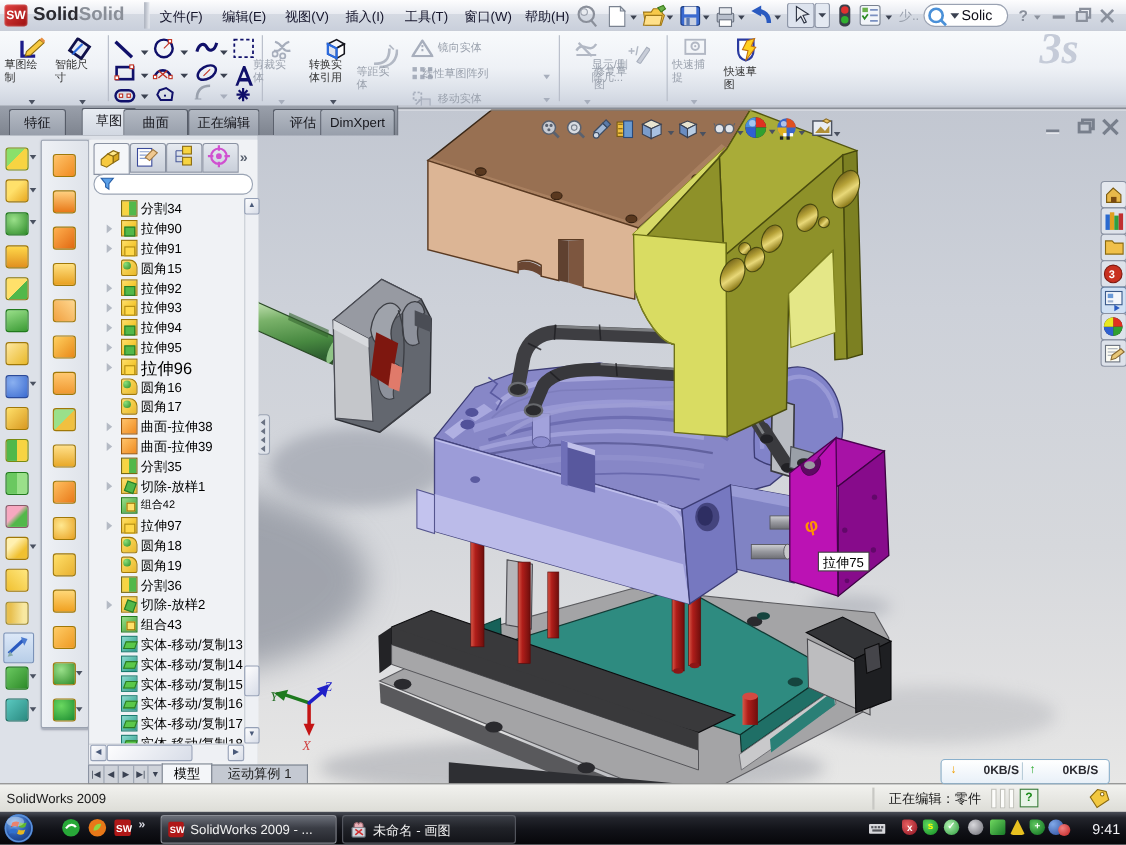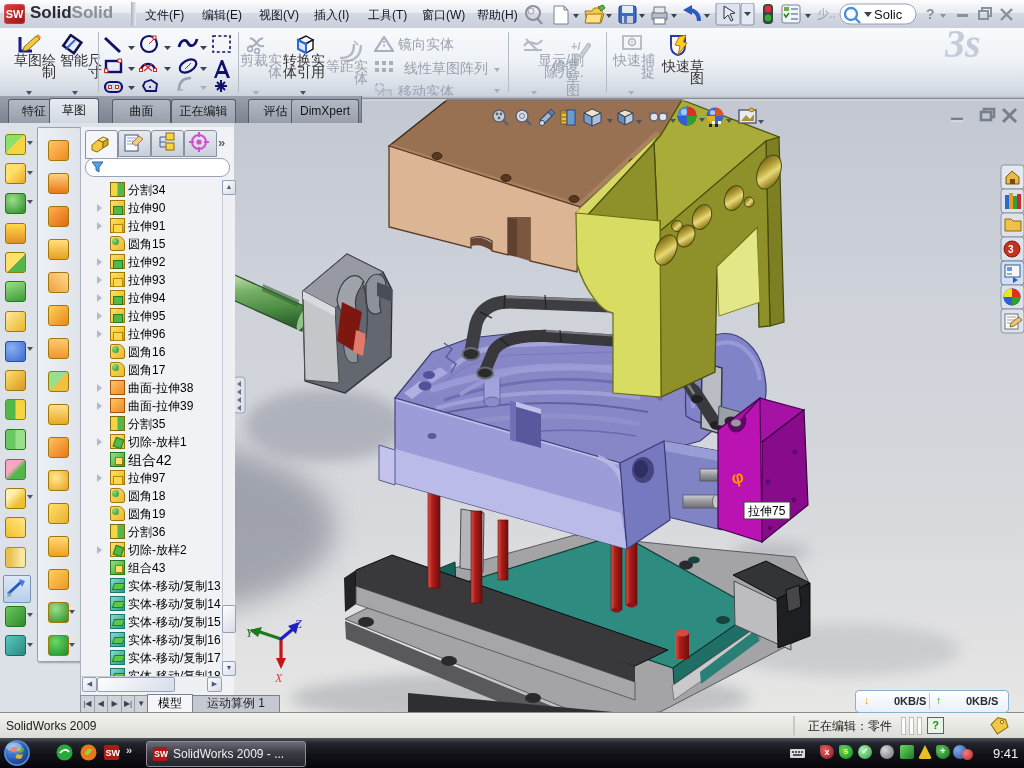--- a/index.html
+++ b/index.html
@@ -6,21 +6,21 @@
 .abs{position:absolute}
 
 #titlebar{left:0;top:0;width:1024px;height:28px;background:linear-gradient(180deg,#fdfdfe 0%,#e8ebf1 45%,#d5dae3 46%,#c9cfdb 100%);border-bottom:1px solid #8c93a2}
 #logo{left:4px;top:4px;width:21px;height:20px;background:linear-gradient(135deg,#e04040,#9c1010);border-radius:3px;color:#fff;font-weight:bold;font-size:11px;text-align:center;line-height:20px;box-shadow:inset 0 0 2px #fff8}
 #swname{left:30px;top:3px;font-size:17px;font-weight:bold;color:#2a2a30;letter-spacing:0px}
 #swname span{color:#8a8f98}
 .menu{top:7px;font-size:12px;color:#14142a}
 .tbsep{top:2px;width:5px;height:24px;background:linear-gradient(90deg,#aab0bc,#e8ebf1)}
 
 #toolbar{left:0;top:28px;width:1024px;height:68px;background:linear-gradient(180deg,#f8fafc 0%,#eef1f6 50%,#dde2ea 78%,#cdd3de 100%);border-bottom:1px solid #b9bfca}
-.tbtxt{font-size:14px;line-height:12px;text-align:right;color:#333}
+.tbtxt{font-size:10px;line-height:12px;text-align:left;color:#333}
 .gray{color:#9aa1ad}
 .vline{width:1px;background:#b5bbc7}
 .sdd{width:0;height:0;border-left:3px solid transparent;border-right:3px solid transparent;border-top:4px solid #4a5160}
 .gdd{border-top-color:#a7aebc}
 
 #tabrow{left:0;top:96px;width:361px;height:27px;z-index:2;background:linear-gradient(180deg,#9aa0ab,#7e848f);border-right:1px solid #6a707c}
 .tab{top:3px;height:23px;background:linear-gradient(180deg,#b4bac4,#989fab);border:1px solid #565c68;border-bottom:none;border-radius:3px 3px 0 0;font-size:12px;color:#16161c;text-align:center;line-height:22px}
 .tab.act{background:linear-gradient(180deg,#e8ecf2,#d2d8e2);height:24px;top:2px;font-weight:normal}
 
 #viewport{left:0;top:96px;width:1024px;height:616px;background:linear-gradient(180deg,#c2c7d1 0%,#cdd1d9 30%,#d6d8dc 65%,#e1e1e2 88%,#e7e7e6 100%)}
@@ -234,21 +234,21 @@
  <svg class="abs" style="left:374px;top:32px" width="20" height="16" viewBox="0 0 20 16">
       <g fill="#a7aebc">
         <rect x="1" y="1" width="4" height="4"></rect>
         <rect x="8" y="1" width="4" height="4"></rect>
         <rect x="15" y="1" width="4" height="4"></rect>
         <rect x="1" y="8" width="4" height="4"></rect>
         <rect x="8" y="8" width="4" height="4"></rect>
         <rect x="15" y="8" width="4" height="4"></rect>
       </g>
     </svg>
- <div class="abs tbtxt gray" style="left:404px;top:34px">线性草图阵列</div>
+ <div class="abs tbtxt gray" style="left:384px;top:34px">线性草图阵列</div>
  <svg class="abs" style="left:374px;top:55px" width="20" height="16" viewBox="0 0 20 16">
       <rect x="2" y="1" width="7" height="7" fill="none" stroke="#a7aebc" stroke-width="1.6" stroke-dasharray="2 1.6"></rect>
       <rect x="9" y="7" width="8" height="7" fill="#c8cdd8" stroke="#a7aebc"></rect>
       <path d="M4 12l4-4" stroke="#a7aebc" stroke-width="1.4"></path>
     </svg>
  <div class="abs tbtxt gray" style="left:398px;top:57px">移动实体</div>
  <div class="abs sdd gdd" style="left:494px;top:40px"></div>
  <div class="abs sdd gdd" style="left:494px;top:61px"></div>
  <div class="abs vline" style="left:508px;top:4px;height:60px"></div>
 
@@ -278,21 +278,21 @@
  <svg class="abs" style="left:668px;top:6px" width="24" height="26" viewBox="0 0 24 26">
       <path d="M3 2h14v10c0 5-3 8-7 9-4-1-7-4-7-9z" fill="#fff" stroke="#2a3aa0" stroke-width="2"></path>
       <path d="M11 3l7-2-3 7 4 1-9 12 2-9-5-1z" fill="#ffd020" stroke="#c07010" stroke-width="1"></path>
     </svg>
  <div class="abs tbtxt" style="left:658px;top:32px;width:46px">快速草<br>图</div>
  <text class="abs" style="left:945px;top:-8px;font-size:40px;font-style:italic;font-weight:bold;color:#c5cbd8;font-family:'Liberation Serif',serif">3s</text>
 </div>
 
 <div id="tabrow" class="abs">
  <div class="abs tab" style="left:8px;width:50px">特征</div>
- <div class="abs tab act" style="left:49px;width:48px">草图</div>
+ <div class="abs tab act" style="left:74px;width:48px">草图</div>
  <div class="abs tab" style="left:112px;width:57px">曲面</div>
  <div class="abs tab" style="left:171px;width:63px">正在编辑</div>
  <div class="abs tab" style="left:248px;width:53px">评估</div>
  <div class="abs tab" style="left:291px;width:66px">DimXpert</div>
 </div>
 
 <div id="viewport" class="abs">
 <svg width="1024" height="616" viewBox="0 96 1024 616" style="position:absolute;left:0;top:0">
  <defs>
   <filter id="b18" x="-50%" y="-50%" width="200%" height="200%">
@@ -771,21 +771,21 @@
       <div class="abs" style="left:47px;top:163px;font-size:12px;color:#000;white-space:nowrap">拉伸94</div>
       <div class="abs" style="left:16px;top:185px;width:0;height:0;border-top:4px solid transparent;border-bottom:4px solid transparent;border-left:5px solid #b4bac4"></div>
       <div class="abs ic-ext" style="left:29px;top:181px;width:13px;height:13px">
         <i></i>
       </div>
       <div class="abs" style="left:47px;top:181px;font-size:12px;color:#000;white-space:nowrap">拉伸95</div>
       <div class="abs" style="left:16px;top:203px;width:0;height:0;border-top:4px solid transparent;border-bottom:4px solid transparent;border-left:5px solid #b4bac4"></div>
       <div class="abs ic-ext ic-exty" style="left:29px;top:199px;width:13px;height:13px">
         <i></i>
       </div>
-      <div class="abs" style="left:47px;top:199px;font-size:12px;color:#000;white-space:nowrap">拉伸96</div>
+      <div class="abs" style="left:47px;top:199px;font-size:15px;color:#000;white-space:nowrap">拉伸96</div>
       <div class="abs ic-fil" style="left:29px;top:217px;width:13px;height:13px">
         <i></i>
       </div>
       <div class="abs" style="left:47px;top:217px;font-size:12px;color:#000;white-space:nowrap">圆角16</div>
       <div class="abs ic-fil" style="left:29px;top:235px;width:13px;height:13px">
         <i></i>
       </div>
       <div class="abs" style="left:47px;top:235px;font-size:12px;color:#000;white-space:nowrap">圆角17</div>
       <div class="abs" style="left:16px;top:257px;width:0;height:0;border-top:4px solid transparent;border-bottom:4px solid transparent;border-left:5px solid #b4bac4"></div>
       <div class="abs ic-srf" style="left:29px;top:253px;width:13px;height:13px"></div>
@@ -796,21 +796,21 @@
       <div class="abs ic-spl" style="left:29px;top:289px;width:13px;height:13px"></div>
       <div class="abs" style="left:47px;top:289px;font-size:12px;color:#000;white-space:nowrap">分割35</div>
       <div class="abs" style="left:16px;top:311px;width:0;height:0;border-top:4px solid transparent;border-bottom:4px solid transparent;border-left:5px solid #b4bac4"></div>
       <div class="abs ic-cut" style="left:29px;top:307px;width:13px;height:13px">
         <i></i>
       </div>
       <div class="abs" style="left:47px;top:307px;font-size:12px;color:#000;white-space:nowrap">切除-放样1</div>
       <div class="abs ic-cmb" style="left:29px;top:325px;width:13px;height:13px">
         <i></i>
       </div>
-      <div class="abs" style="left:47px;top:325px;font-size:14px;color:#000;white-space:nowrap">组合42</div>
+      <div class="abs" style="left:47px;top:325px;font-size:10px;color:#000;white-space:nowrap">组合42</div>
       <div class="abs" style="left:16px;top:347px;width:0;height:0;border-top:4px solid transparent;border-bottom:4px solid transparent;border-left:5px solid #b4bac4"></div>
       <div class="abs ic-ext ic-exty" style="left:29px;top:343px;width:13px;height:13px">
         <i></i>
       </div>
       <div class="abs" style="left:47px;top:343px;font-size:12px;color:#000;white-space:nowrap">拉伸97</div>
       <div class="abs ic-fil" style="left:29px;top:361px;width:13px;height:13px">
         <i></i>
       </div>
       <div class="abs" style="left:47px;top:361px;font-size:12px;color:#000;white-space:nowrap">圆角18</div>
       <div class="abs ic-fil" style="left:29px;top:379px;width:13px;height:13px">
@@ -930,20 +930,28 @@
       <text x="2.5" y="12" font-size="9" fill="#fff" font-weight="bold">SW</text>
     </svg>
  <div class="abs" style="left:126px;top:6px;color:#d8d8e0;font-size:11px;font-weight:bold">»</div>
  <div class="abs tbtn" style="left:146px;width:158px;background:linear-gradient(180deg,#6a6e78,#3a3d45 45%,#24262c);border:1px solid #8a8d95">
   <svg class="abs" style="left:5px;top:4px" width="16" height="16" viewBox="0 0 17 17">
         <rect x="1" y="1" width="15" height="15" rx="2" fill="#b01818"></rect>
         <text x="2.5" y="12" font-size="9" fill="#fff" font-weight="bold">SW</text>
       </svg>
   <span class="abs" style="left:26px;top:5px">SolidWorks 2009 - ...</span>
  </div>
+ <div class="abs tbtn" style="left:311px;width:156px;background:linear-gradient(180deg,#3a3d45,#202228 45%,#121318);border:1px solid #5a5d65">
+  <svg class="abs" style="left:6px;top:4px" width="16" height="16" viewBox="0 0 16 16">
+        <rect x="2" y="6" width="12" height="9" rx="1" fill="#d0d4dc" stroke="#6a7078"></rect>
+        <path d="M4 6V4c0-2 3-3 4-1 1-2 4-1 4 1v2" fill="#e8b0b8" stroke="#a06a70"></path>
+        <path d="M5 8l7 5M11 8l-6 5" stroke="#d03030" stroke-width="1.4"></path>
+      </svg>
+  <span class="abs" style="left:27px;top:5px">未命名 - 画图</span>
+ </div>
  <svg class="abs" style="left:790px;top:9px" width="15" height="12" viewBox="0 0 15 12">
       <rect x="0" y="2" width="15" height="9" rx="1" fill="#d8d8dc"></rect>
       <g fill="#55565c">
         <rect x="2" y="4" width="2" height="2"></rect>
         <rect x="5" y="4" width="2" height="2"></rect>
         <rect x="8" y="4" width="2" height="2"></rect>
         <rect x="11" y="4" width="2" height="2"></rect>
         <rect x="3" y="7" width="9" height="2"></rect>
       </g>
     </svg>

